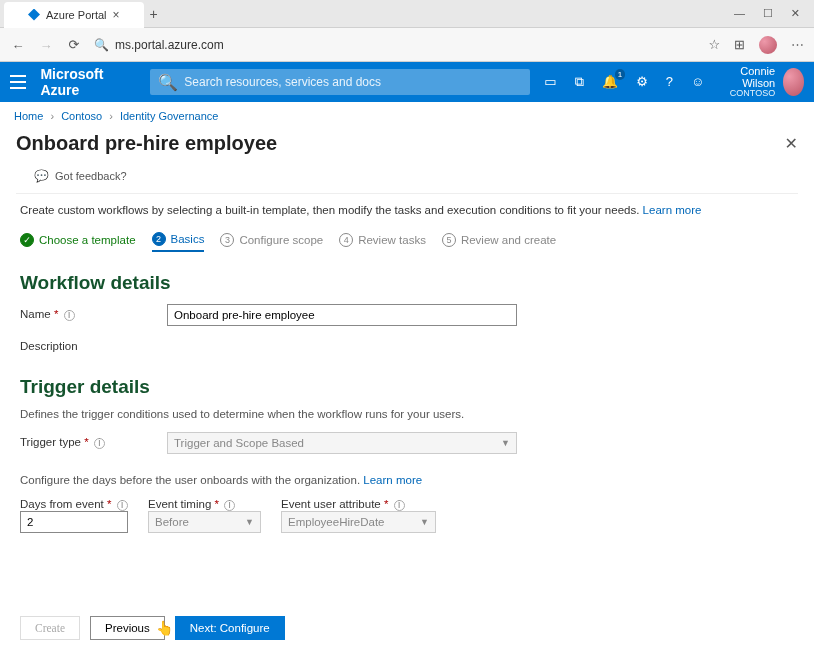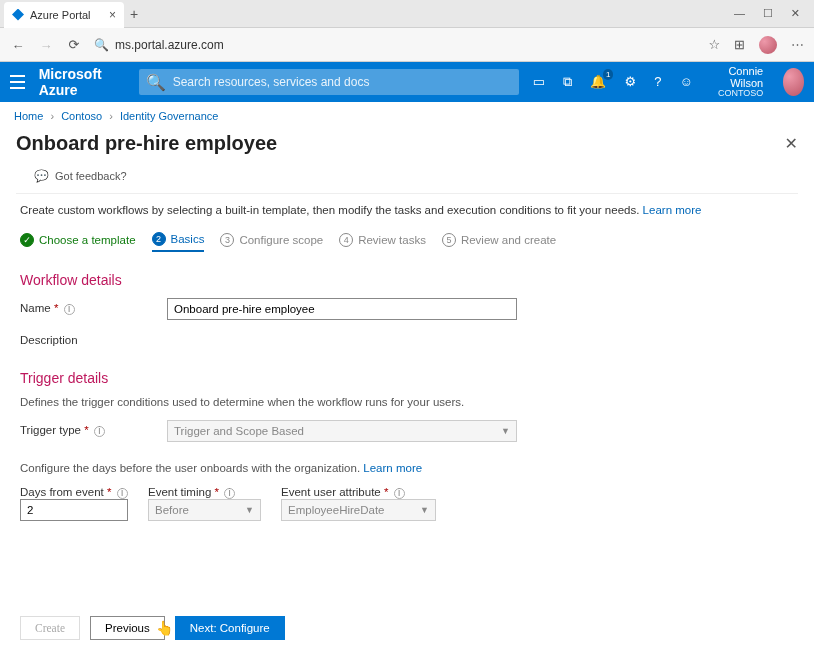--- a/index.html
+++ b/index.html
@@ -1,20 +1,20 @@
 <!DOCTYPE html>
 <html><head>
 <meta charset="utf-8">
 <style>
   * { box-sizing: border-box; margin: 0; padding: 0; font-family: "Segoe UI", Arial, sans-serif; }
   body { width: 814px; height: 648px; background: #fff; overflow: hidden; position: relative; }
 
   
   .browser-top { background: #e8e8e8; height: 28px; display: flex; align-items: center; border-bottom: 1px solid #d0d0d0; }
-  .tab { background: #fff; height: 26px; margin-top: 2px; margin-left: 4px; display: flex; align-items: center; padding: 0 8px; border-radius: 4px 4px 0 0; font-size: 11px; color: #333; min-width: 120px; gap:6px;}
+  .tab { background: #fff; height: 26px; margin-top: 2px; margin-left: 4px; display: flex; align-items: center; padding: 0 24px; border-radius: 4px 4px 0 0; font-size: 11px; color: #333; min-width: 120px; gap:6px;}
   .tab .favicon { width:12px; height:12px; background:#0078d4; clip-path: polygon(50% 0%, 100% 50%, 50% 100%, 0% 50%); }
   .tab-close { margin-left: auto; font-size:12px; color:#555; cursor:pointer;}
   .new-tab { margin-left:6px; font-size:14px; color:#555; cursor:pointer;}
   .window-controls { margin-left:auto; display:flex; gap:18px; padding-right:14px; color:#555; font-size:11px;}
   .window-controls span { cursor:pointer; }
 
   .browser-bar { height:34px; background:#f7f7f7; display:flex; align-items:center; padding:0 10px; gap:12px; border-bottom:1px solid #d0d0d0;}
   .nav-btn { color:#555; cursor:pointer; font-size:13px; width:16px; text-align:center;}
   .nav-btn.disabled { color:#bbb; cursor:default;}
   .url-box { flex:1; display:flex; align-items:center; gap:6px; color:#333; font-size:12px;}
@@ -26,21 +26,21 @@
   .portal-bar { background:#0078d4; height:40px; display:flex; align-items:center; color:#fff; padding:0 10px; gap:14px;}
   .hamburger { cursor:pointer; width:18px; height:14px; display:flex; flex-direction:column; justify-content:space-between;}
   .hamburger div { height:2px; background:#fff;}
   .portal-title { font-size:14px; font-weight:600;}
   .portal-search { flex:0 0 380px; background:#4ca0e0; height:26px; border-radius:2px; display:flex; align-items:center; padding:0 8px; gap:6px; color:#e8f3fb;}
   .portal-search input { background:transparent; border:none; outline:none; color:#fff; font-size:12px; flex:1;}
   .portal-search input::placeholder { color:#e8f3fb;}
   .portal-icons { margin-left:auto; display:flex; align-items:center; gap:18px;}
   .portal-ic { cursor:pointer; font-size:13px; position:relative;}
   .badge { position:absolute; top:-5px; right:-7px; background:#005a9e; color:#fff; font-size:8px; padding:1px 3px; border-radius:6px;}
-  .user-block { display:flex; align-items:center; gap:20px; cursor:pointer;}
+  .user-block { display:flex; align-items:center; gap:8px; cursor:pointer;}
   .user-text { text-align:right; line-height:1.1;}
   .user-text .uname { font-size:11px; }
   .user-text .uorg { font-size:9px; text-transform:uppercase; opacity:.9;}
   .user-avatar { width:28px; height:28px; border-radius:50%; background: radial-gradient(circle at 30% 30%, #e9a, #b56);}
 
   
   .breadcrumb { padding:8px 14px; font-size:11px; color:#0067b8;}
   .breadcrumb a { color:#0067b8; text-decoration:none; cursor:pointer;}
   .breadcrumb .sep { color:#888; margin:0 4px;}
 
@@ -60,21 +60,21 @@
 
   
   .wizard { display:flex; gap:16px; align-items:center; margin-bottom:20px;}
   .step { display:flex; align-items:center; gap:5px; color:#888; cursor:pointer; padding-bottom:4px;}
   .step.done { color:#107c10;}
   .step.active { color:#0067b8; border-bottom:2px solid #0067b8;}
   .step-circle { width:14px; height:14px; border-radius:50%; border:1px solid currentColor; display:flex; align-items:center; justify-content:center; font-size:9px;}
   .step.done .step-circle { background:#107c10; border-color:#107c10; color:#fff;}
   .step.active .step-circle { background:#0067b8; border-color:#0067b8; color:#fff;}
 
-  h3.section { font-size:14px; font-weight:400; margin:10px 0 10px; color:#be185d;}
+  h3.section { font-size:19px; font-weight:700; margin:10px 0 10px; color:#14532d;}
   .helper { color:#555; margin-bottom:12px; font-size:11.5px;}
   .helper a { color:#0067b8; text-decoration:none; cursor:pointer;}
 
   
   .field-row { display:flex; align-items:flex-start; margin-bottom:10px;gap:17px;}
   .field-label { width:130px; font-size:11.5px; color:#333; padding-top:4px;}
   .req { color:#a80000;}
   .info-ic { color:#888; font-size:10px; margin-left:2px; cursor:help; border:1px solid #aaa; border-radius:50%; width:11px; height:11px; display:inline-flex; align-items:center; justify-content:center; line-height:1;}
   .field-control input[type=text] { width:350px; height:22px; border:1px solid #888; padding:0 6px; font-size:11.5px;}
   .field-control input[type=text].short { width:108px;}

